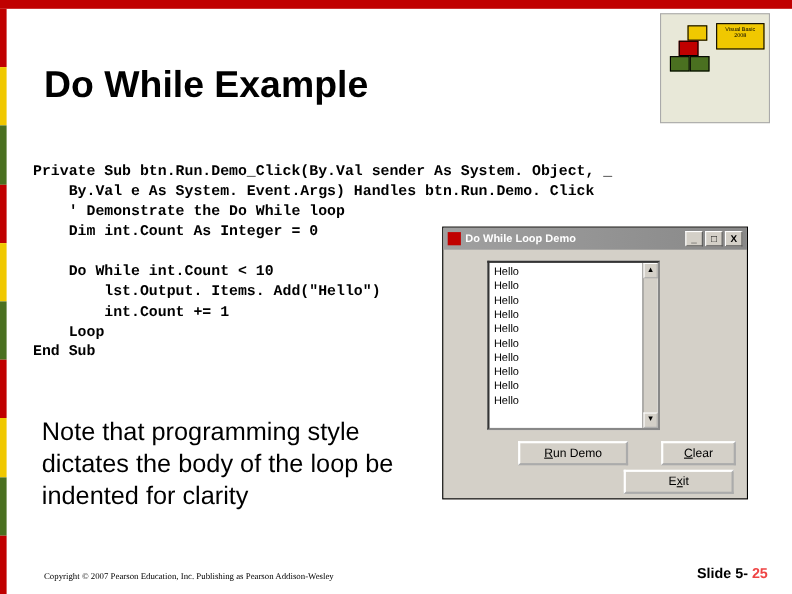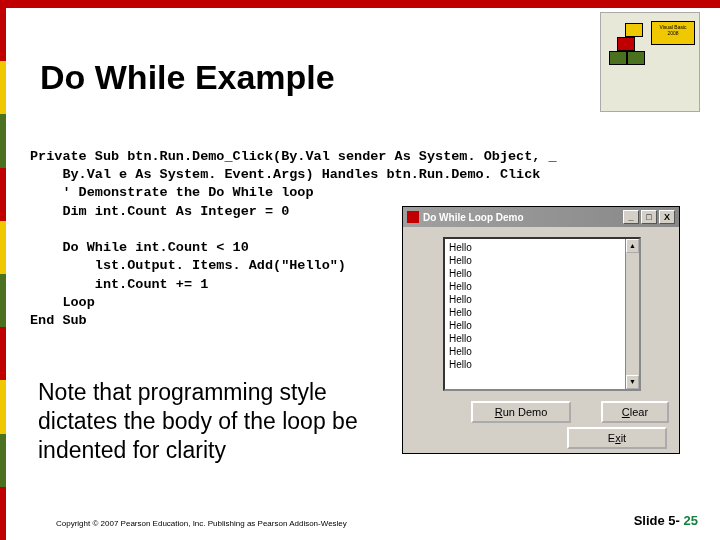--- a/index.html
+++ b/index.html
@@ -12,30 +12,30 @@
 .logo-area .blocks { position: absolute; top: 8px; left: 8px; }
 .block { position: absolute; border: 1px solid #000; }
 .block.g1 { width: 18px; height: 14px; background: #4a7020; top: 30px; left: 0; }
 .block.g2 { width: 18px; height: 14px; background: #4a7020; top: 30px; left: 18px; }
 .block.r { width: 18px; height: 14px; background: #c00000; top: 16px; left: 8px; }
 .block.y { width: 18px; height: 14px; background: #f0c800; top: 2px; left: 16px; }
 .logo-text { position: absolute; top: 8px; right: 4px; width: 44px; height: 24px; background: #f0c800; border: 1px solid #000; font-size: 5px; text-align: center; padding-top: 2px; }
 .title { position: absolute; top: 58px; left: 40px; font-size: 34px; font-family: Arial, sans-serif; color: #000; text-align: right; }
 .code-area { position: absolute; top: 148px; left: 30px; right: 20px; font-family: "Courier New", monospace; font-size: 13.5px; font-weight: bold; line-height: 1.35; white-space: pre; }
 .note-text { position: absolute; top: 378px; left: 38px; width: 360px; font-family: Arial, sans-serif; font-size: 23px; line-height: 1.25; color: #000; }
-.copyright { position: absolute; bottom: 12px; left: 56px; font-size: 8px; font-family: Liberation Sans, sans-serif; }
+.copyright { position: absolute; bottom: 12px; left: 40px; font-size: 8px; font-family: Liberation Serif, serif; }
 .slide-num { position: absolute; bottom: 12px; right: 22px; font-size: 13px; font-weight: bold; }
-.slide-num .red { color: #15803d; }
+.slide-num .red { color: #ef4444; }
 
 .win { position: absolute; top: 206px; left: 402px; width: 278px; height: 248px; background: #d4d0c8; border: 1px solid #000; font-family: Tahoma, sans-serif; font-size: 11px; }
 .titlebar { height: 20px; background: linear-gradient(to right, #a0a0a0, #888888); color: #fff; display: flex; align-items: center; padding: 0 4px; font-weight: bold; font-size: 10px; }
 .titlebar .ico { width: 12px; height: 12px; background: #c00000; margin-right: 4px; display: inline-block; }
 .titlebar .spacer { flex: 1; }
 .titlebar .wbtn { width: 16px; height: 14px; background: #d4d0c8; border: 1px solid #fff; border-right-color: #555; border-bottom-color: #555; margin-left: 2px; font-size: 9px; text-align: center; line-height: 12px; color: #000; }
-.listbox { position: absolute; top: 30px; left: 40px; width: 198px; height: 154px; background: #fff; border: 2px inset #888; padding: 2px 4px; font-size: 10px; line-height: 1.3; overflow: hidden; }
+.listbox { position: absolute; top: 30px; left: 40px; width: 157px; height: 154px; background: #fff; border: 2px inset #888; padding: 2px 4px; font-size: 10px; line-height: 1.3; overflow: hidden; }
 .listbox .scrollbar { position: absolute; right: 0; top: 0; bottom: 0; width: 14px; background: #d4d0c8; border-left: 1px solid #888; }
 .listbox .scrollbar .sbtn { height: 14px; background: #d4d0c8; border: 1px outset #fff; font-size: 7px; text-align: center; line-height: 12px; }
 .listbox .scrollbar .sbtn.bot { position: absolute; bottom: 0; left: 0; right: 0; }
 .btn { position: absolute; height: 22px; background: #d4d0c8; border: 2px outset #fff; font-size: 11px; text-align: center; line-height: 18px; cursor: pointer; margin-left: 28px; }
 .btn.run { top: 194px; left: 40px; width: 100px; }
 .btn.clear { top: 194px; left: 170px; width: 68px; }
 .btn.exit { top: 220px; left: 136px; width: 100px; }
 .btn u { text-decoration: underline; }
 </style>
 </head>

